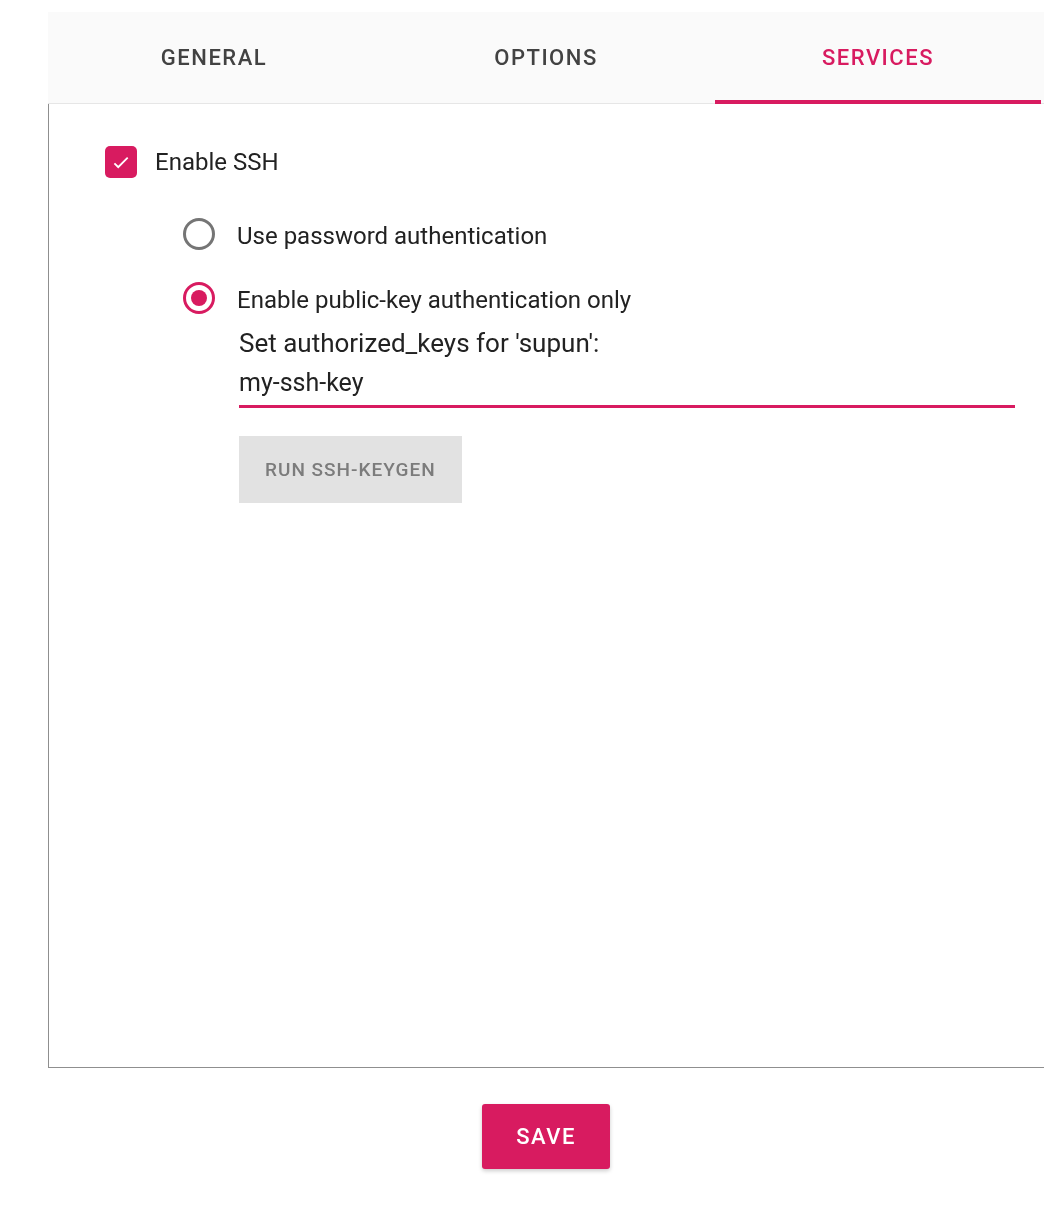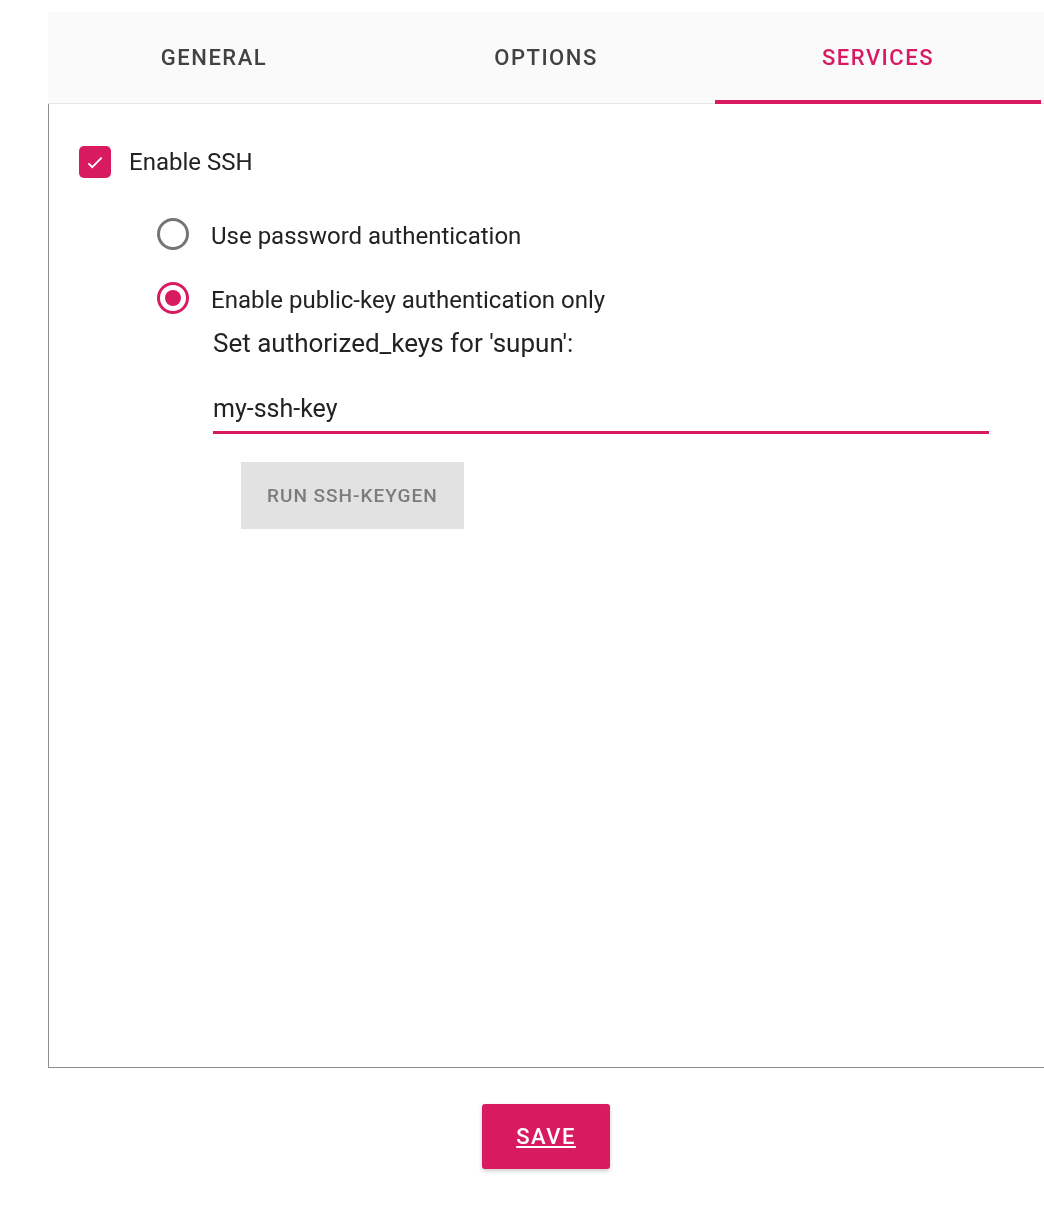--- a/index.html
+++ b/index.html
@@ -47,21 +47,21 @@
       height: 4px;
       background: #d81b60;
     }
     .panel {
       margin-left: 48px;
       width: 996px;
       border: 1px solid #8f8f8f;
       border-top: none;
       border-right: none;
       height: 964px;
-      padding: 42px 0 0 30px;
+      padding: 42px 0 0 56px;
       background: #ffffff;
     }
     .row {
       display: flex;
       align-items: center;
       margin-bottom: 22px;
     }
     .checkbox {
       width: 32px;
       height: 32px;
@@ -130,35 +130,33 @@
     .text-input {
       width: 776px;
       border: none;
       border-bottom: 3px solid #d81b60;
       font-size: 25px;
       color: #222;
       padding: 4px 0 8px 0;
       outline: none;
       background: transparent;
       font-family: inherit;
-      margin-top: 26px;
     }
     .keygen-button {
       margin-top: 28px;
       background: #e2e2e2;
       border: none;
       color: #7c7c7c;
       font-size: 19px;
       font-weight: 500;
       letter-spacing: 1px;
       padding: 22px 26px;
       cursor: pointer;
       text-transform: uppercase;
       font-family: inherit;
-      margin-left: 28px;
     }
     .footer {
       display: flex;
       justify-content: center;
       margin-top: 36px;
       width: 996px;
       margin-left: 48px;
     }
     .save-button {
       background: #d81b60;
@@ -166,21 +164,20 @@
       border: none;
       font-size: 22px;
       font-weight: 500;
       letter-spacing: 1.5px;
       padding: 20px 34px;
       cursor: pointer;
       border-radius: 3px;
       box-shadow: 0 2px 4px rgba(0,0,0,0.2);
       text-transform: uppercase;
       font-family: inherit;
-      text-decoration: underline;
     }
   </style>
 </head>
 <body>
 
 <div class="tabs-header">
   <div class="tab">GENERAL</div>
   <div class="tab">OPTIONS</div>
   <div class="tab active">SERVICES</div>
 </div>

